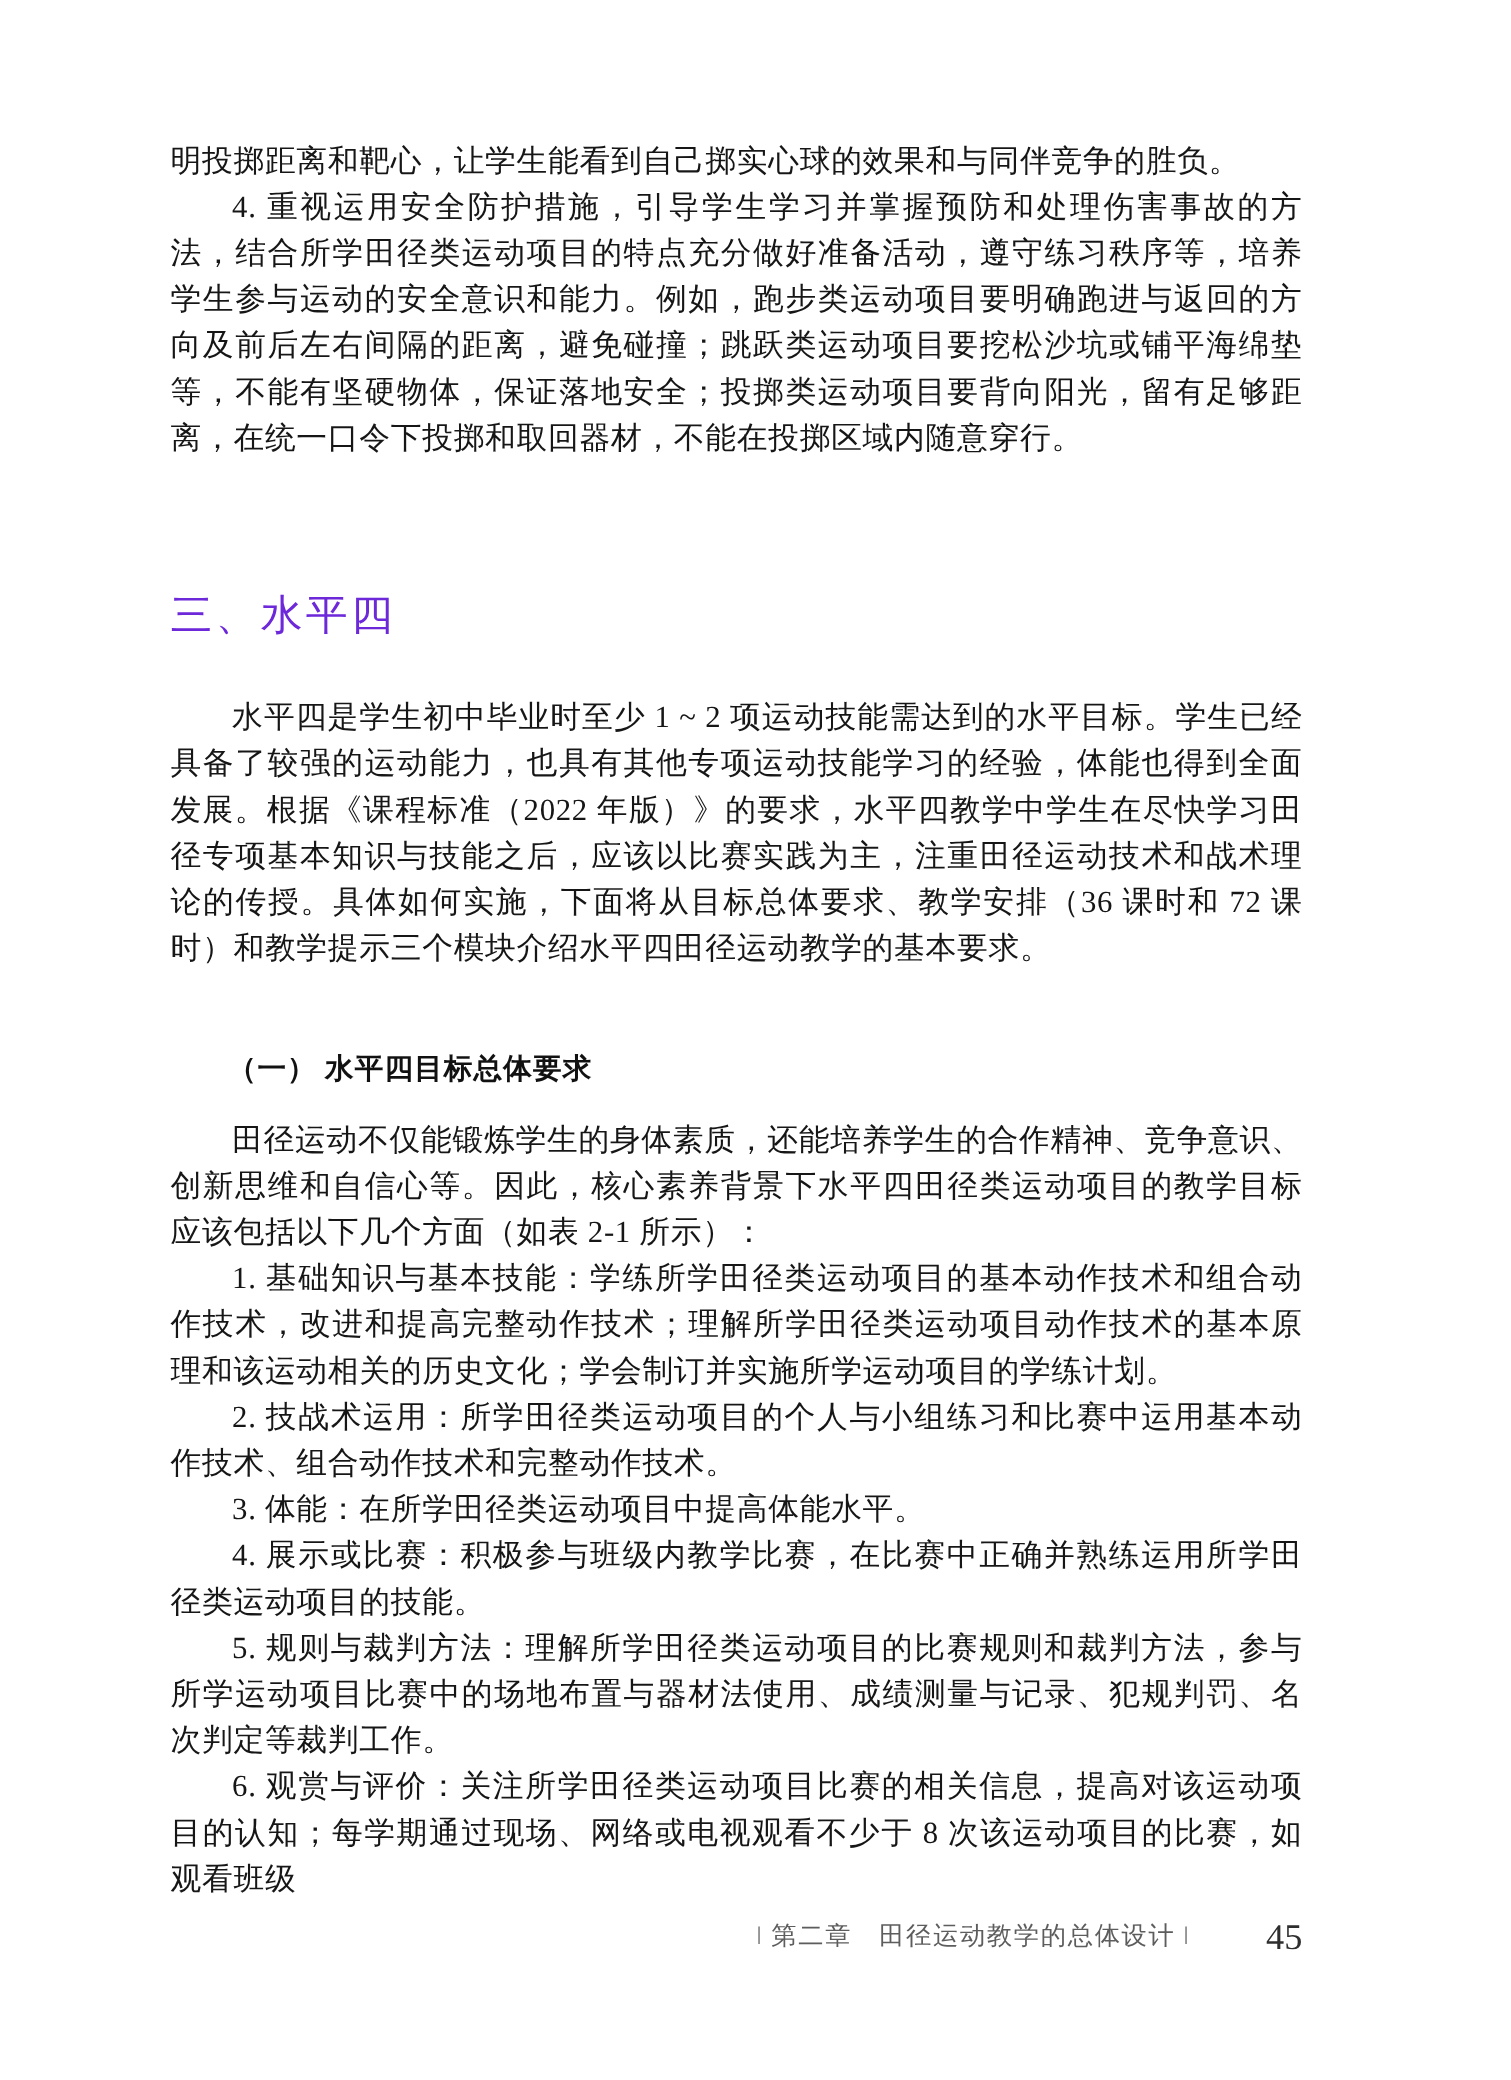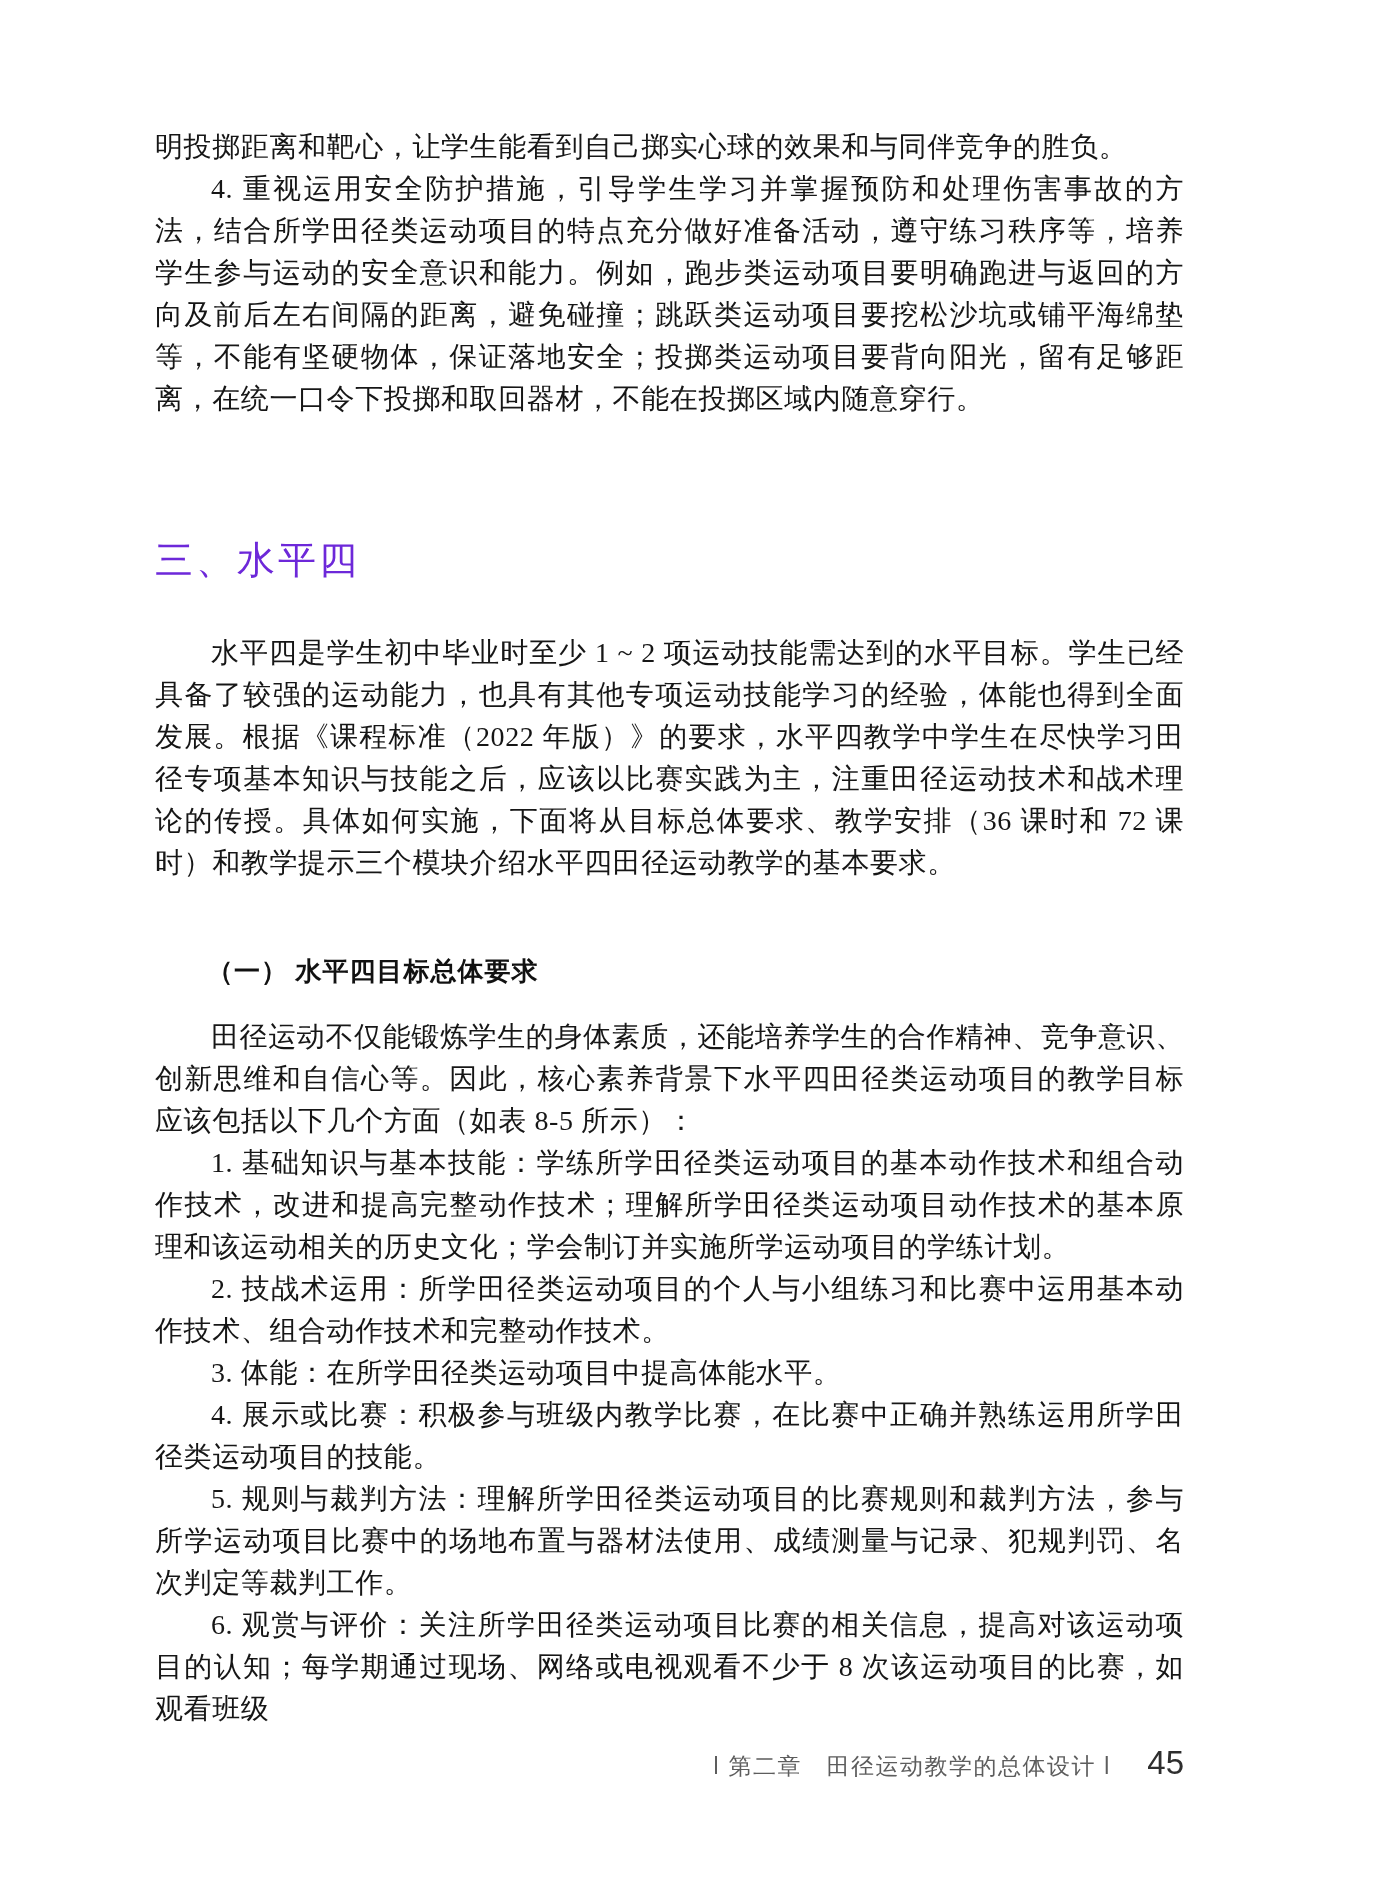--- a/index.html
+++ b/index.html
@@ -47,22 +47,23 @@
     line-height: 36px;
     letter-spacing: 1px;
     text-indent: 2em;
     color: #111111;
   }
   .footer {
     position: absolute;
     top: 1744px;
     right: 190px;
     display: flex;
-    align-items: flex-end;
-    font-family: Liberation Sans, sans-serif;
+    align-items: flex-start;
+    font-family: Liberation Serif, serif;
+    gap: 33px;
   }
   .footer .chapter-line {
     font-size: 23px;
     letter-spacing: 1.5px;
     color: #5d5d5d;
   }
   .footer .page-number {
     margin-left: 36px;
     font-size: 33px;
     color: #2e2e2e;
@@ -78,21 +79,21 @@
     <p>明投掷距离和靶心，让学生能看到自己掷实心球的效果和与同伴竞争的胜负。</p>
 
     <p class="indent">4. 重视运用安全防护措施，引导学生学习并掌握预防和处理伤害事故的方法，结合所学田径类运动项目的特点充分做好准备活动，遵守练习秩序等，培养学生参与运动的安全意识和能力。例如，跑步类运动项目要明确跑进与返回的方向及前后左右间隔的距离，避免碰撞；跳跃类运动项目要挖松沙坑或铺平海绵垫等，不能有坚硬物体，保证落地安全；投掷类运动项目要背向阳光，留有足够距离，在统一口令下投掷和取回器材，不能在投掷区域内随意穿行。</p>
 
     <h1 class="section-heading">三、水平四</h1>
 
     <p class="indent">水平四是学生初中毕业时至少 1 ~ 2 项运动技能需达到的水平目标。学生已经具备了较强的运动能力，也具有其他专项运动技能学习的经验，体能也得到全面发展。根据《课程标准（2022 年版）》的要求，水平四教学中学生在尽快学习田径专项基本知识与技能之后，应该以比赛实践为主，注重田径运动技术和战术理论的传授。具体如何实施，下面将从目标总体要求、教学安排（36 课时和 72 课时）和教学提示三个模块介绍水平四田径运动教学的基本要求。</p>
 
     <h2 class="subsection-heading">（一） 水平四目标总体要求</h2>
 
-    <p class="indent">田径运动不仅能锻炼学生的身体素质，还能培养学生的合作精神、竞争意识、创新思维和自信心等。因此，核心素养背景下水平四田径类运动项目的教学目标应该包括以下几个方面（如表 8-5 所示）：</p>
+    <p class="indent">田径运动不仅能锻炼学生的身体素质，还能培养学生的合作精神、竞争意识、创新思维和自信心等。因此，核心素养背景下水平四田径类运动项目的教学目标应该包括以下几个方面（如表 2-1 所示）：</p>
 
     <p class="indent">1. 基础知识与基本技能：学练所学田径类运动项目的基本动作技术和组合动作技术，改进和提高完整动作技术；理解所学田径类运动项目动作技术的基本原理和该运动相关的历史文化；学会制订并实施所学运动项目的学练计划。</p>
 
     <p class="indent">2. 技战术运用：所学田径类运动项目的个人与小组练习和比赛中运用基本动作技术、组合动作技术和完整动作技术。</p>
 
     <p class="indent">3. 体能：在所学田径类运动项目中提高体能水平。</p>
 
     <p class="indent">4. 展示或比赛：积极参与班级内教学比赛，在比赛中正确并熟练运用所学田径类运动项目的技能。</p>
 
     <p class="indent">5. 规则与裁判方法：理解所学田径类运动项目的比赛规则和裁判方法，参与所学运动项目比赛中的场地布置与器材法使用、成绩测量与记录、犯规判罚、名次判定等裁判工作。</p>

